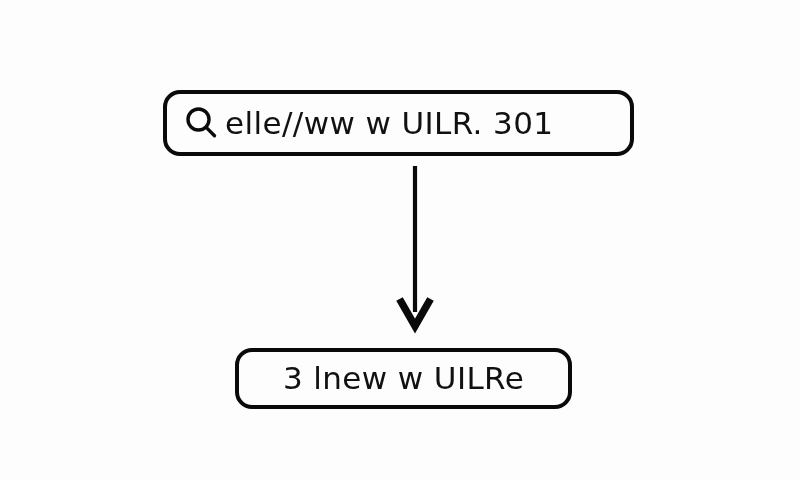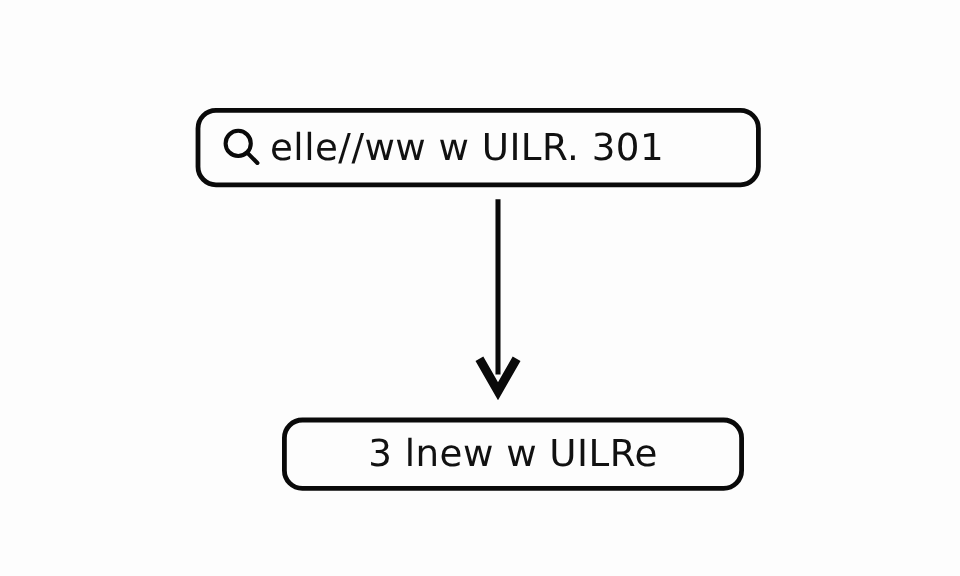--- a/index.html
+++ b/index.html
@@ -40,21 +40,21 @@
     top: 90px;
     width: 471px;
     height: 66px;
     padding-left: 14px;
     padding-right: 24px;
   }
 
   #result-box {
     left: 235px;
     top: 348px;
-    width: 385px;
+    width: 337px;
     height: 61px;
     justify-content: center;
     padding-left: 12px;
     padding-right: 12px;
   }
 
   
   .search-icon {
     flex: 0 0 auto;
     width: 40px;

